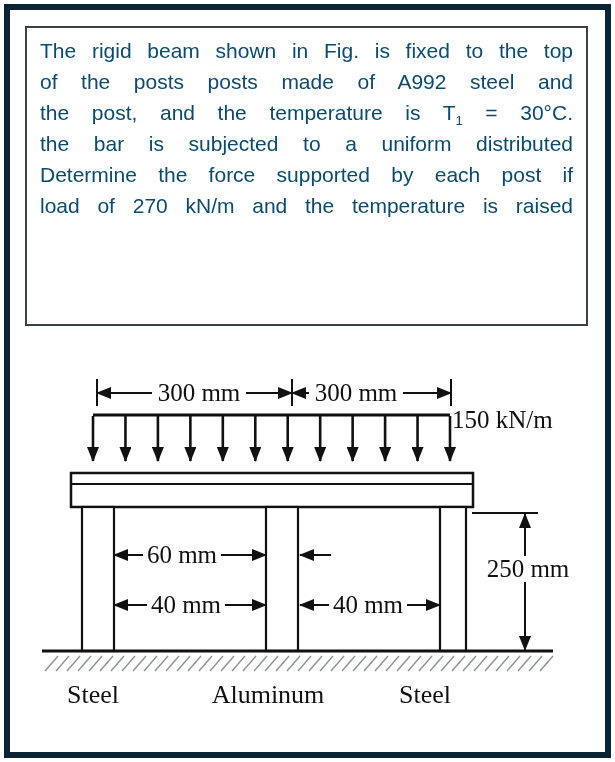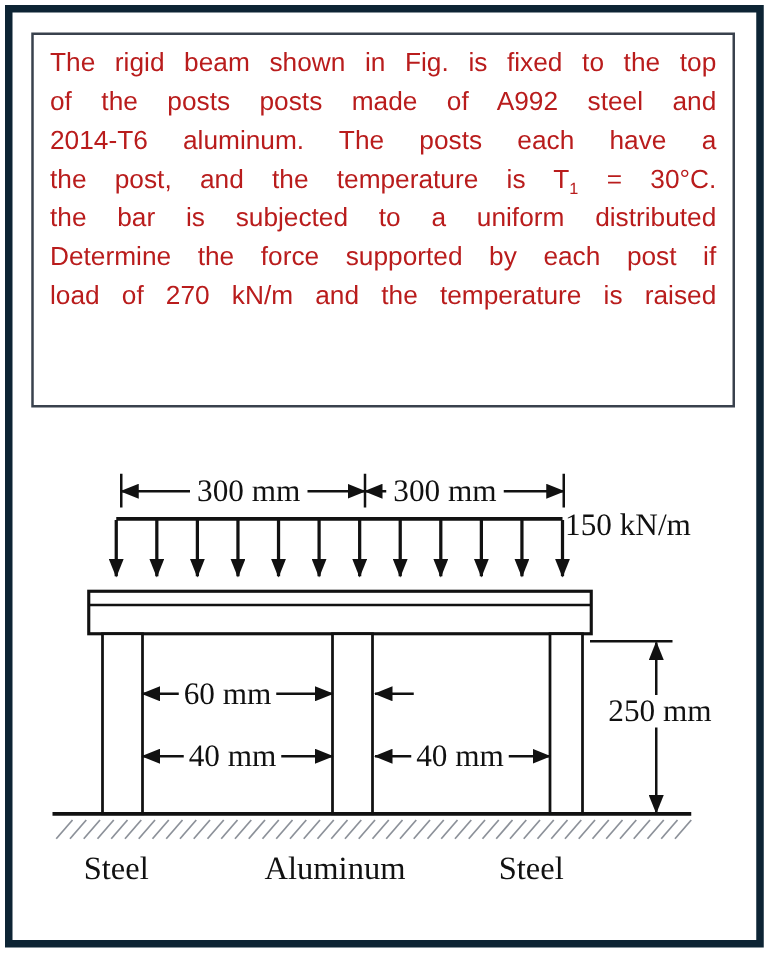--- a/index.html
+++ b/index.html
@@ -19,21 +19,21 @@
   .problem-box {
     position:absolute; left:25px; top:26px;
     width:563px; height:300px;
     box-sizing:border-box;
     border:2px solid var(--box-border-color,#39414d);
     background:#ffffff;
     padding:7px 13px 0 13px;
   }
   .pline {
     font-size:21px; line-height:31px;
-    color:#b91c1c;
+    color:#0c4a6e;
     white-space:normal;
   }
   .pline.just { text-align:justify; text-align-last:justify; }
   .pline sub { font-size:0.62em; line-height:0; }
   .figure-svg { position:absolute; left:0; top:330px; }
   .ink-line   { stroke:var(--ink,#111); fill:none; }
   .dim-line   { stroke:var(--ink,#111); stroke-width:2; fill:none; }
   .tick       { stroke:var(--ink,#111); stroke-width:2; }
   .shape      { stroke:var(--ink,#111); fill:#ffffff; }
   .mask       { fill:#ffffff; stroke:none; }
@@ -47,21 +47,20 @@
 </style>
 </head>
 <body>
 
 <div class="page-border"></div>
 
 <div class="problem-box">
   <div>
       <div class="pline just"><span>The rigid beam shown in Fig. is fixed to the top</span></div>
       <div class="pline just"><span>of the posts posts made of A992 steel and</span></div>
-      <div class="pline just"><span>2014-T6 aluminum. The posts each have a</span></div>
       <div class="pline just"><span>the post, and the temperature is T</span><sub>1</sub><span> = 30°C.</span></div>
       <div class="pline just"><span>the bar is subjected to a uniform distributed</span></div>
       <div class="pline just"><span>Determine the force supported by each post if</span></div>
       <div class="pline just"><span>load of 270 kN/m and the temperature is raised</span></div>
     </div>
 </div>
 
 <svg class="figure-svg" width="615" height="432" viewBox="0 330 615 432" xmlns="http://www.w3.org/2000/svg">
   <defs>
     <marker id="ah" markerUnits="userSpaceOnUse" markerWidth="15" markerHeight="12" refX="14" refY="6" orient="auto-start-reverse">

